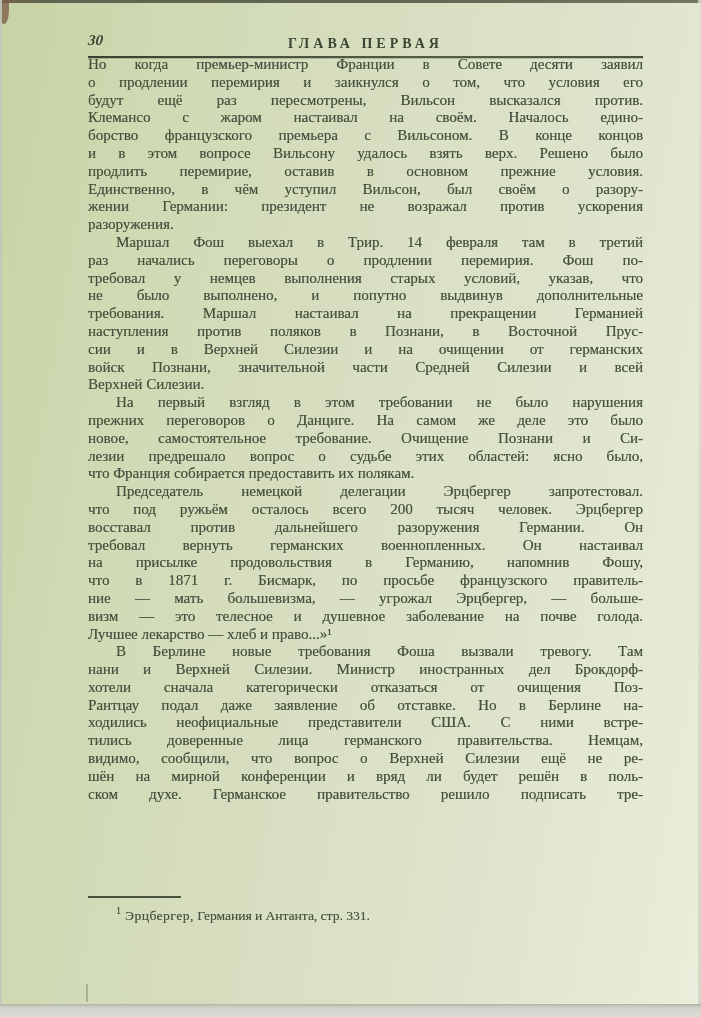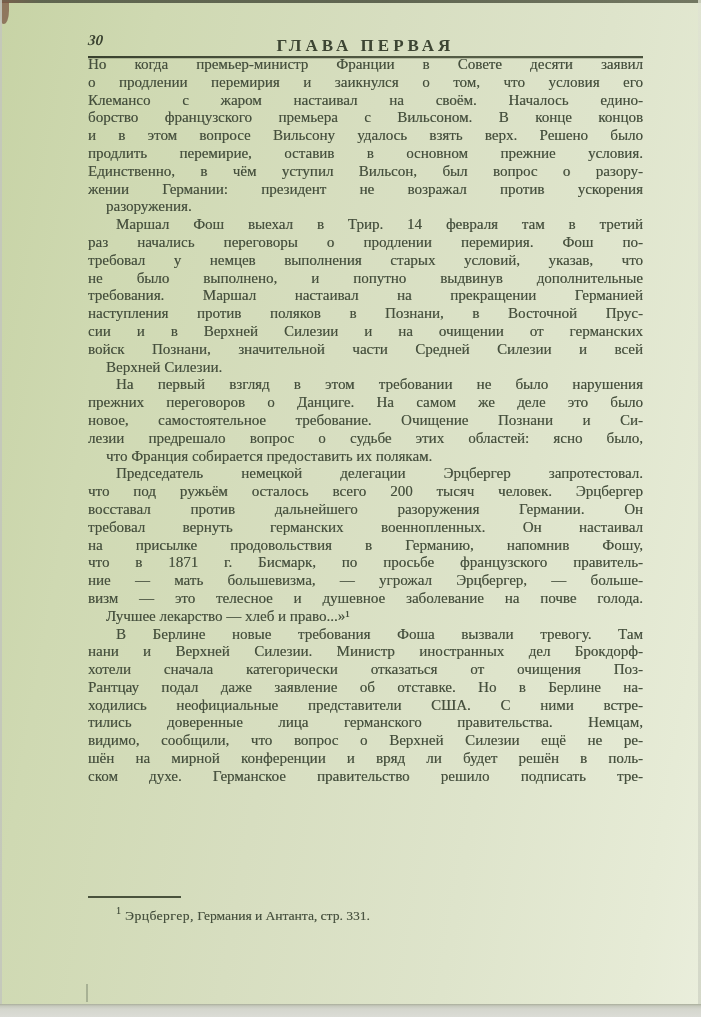--- a/index.html
+++ b/index.html
@@ -43,42 +43,42 @@
     position:absolute;left:88px;top:30px;width:555px;height:24px;
     color:#39412f;
   }
   .pagenum{
     position:absolute;left:0;top:2px;
     font-style:italic;font-weight:bold;font-size:15px;
     transform:skewX(-4deg);
   }
   .running-head{
     position:absolute;left:0;right:0;top:6px;text-align:center;
-    font-size:17px;font-weight:bold;letter-spacing:4px;
+    font-size:14px;font-weight:bold;letter-spacing:4px;
     color:#3d4533;
   }
   .header-rule{
     position:absolute;left:88px;top:56px;width:555px;height:2px;
     background:linear-gradient(to right,#39412e 0%,#4a523d 35%,#555d46 70%,#4a523d 100%);
     box-shadow:0 1px 0 rgba(70,80,55,.25);
   }
 
   
   .body-text{
     position:absolute;left:88px;top:56px;width:555px;
     font-size:15px;line-height:17.8px;
     color:#454f3d;
     text-shadow:0.3px 0.3px 0.6px rgba(62,72,52,.5);
   }
   .para{margin:0;}
   .line{
     text-align:justify;
     text-align-last:justify;
   }
-  .line.flush{text-align-last:left;margin-left:18px;}
+  .line.flush{text-align-last:left;}
   .line.indent{text-indent:28px;}
 
   
   .fn-rule{
     position:absolute;left:88px;top:896px;width:93px;height:2px;
     background:#49523c;
   }
   .footnote{
     position:absolute;left:88px;top:903px;width:555px;
     font-size:13.5px;line-height:16px;color:#454f3d;
@@ -103,25 +103,26 @@
   <div class="header">
     <span class="pagenum">30</span>
     <span class="running-head">ГЛАВА ПЕРВАЯ</span>
   </div>
   <div class="header-rule"></div>
 
   <div class="body-text">
       <div class="para">
         <div class="line">Но когда премьер-министр Франции в Совете десяти заявил</div>
         <div class="line">о продлении перемирия и заикнулся о том, что условия его</div>
+        <div class="line">будут ещё раз пересмотрены, Вильсон высказался против.</div>
         <div class="line">Клемансо с жаром настаивал на своём. Началось едино-</div>
         <div class="line">борство французского премьера с Вильсоном. В конце концов</div>
         <div class="line">и в этом вопросе Вильсону удалось взять верх. Решено было</div>
         <div class="line">продлить перемирие, оставив в основном прежние условия.</div>
-        <div class="line">Единственно, в чём уступил Вильсон, был вопрос о разору-</div>
+        <div class="line">Единственно, в чём уступил Вильсон, был своём о разору-</div>
         <div class="line">жении Германии: президент не возражал против ускорения</div>
         <div class="line flush">разоружения.</div>
       </div>
       <div class="para">
         <div class="line indent">Маршал Фош выехал в Трир. 14 февраля там в третий</div>
         <div class="line">раз начались переговоры о продлении перемирия. Фош по-</div>
         <div class="line">требовал у немцев выполнения старых условий, указав, что</div>
         <div class="line">не было выполнено, и попутно выдвинув дополнительные</div>
         <div class="line">требования. Маршал настаивал на прекращении Германией</div>
         <div class="line">наступления против поляков в Познани, в Восточной Прус-</div>

